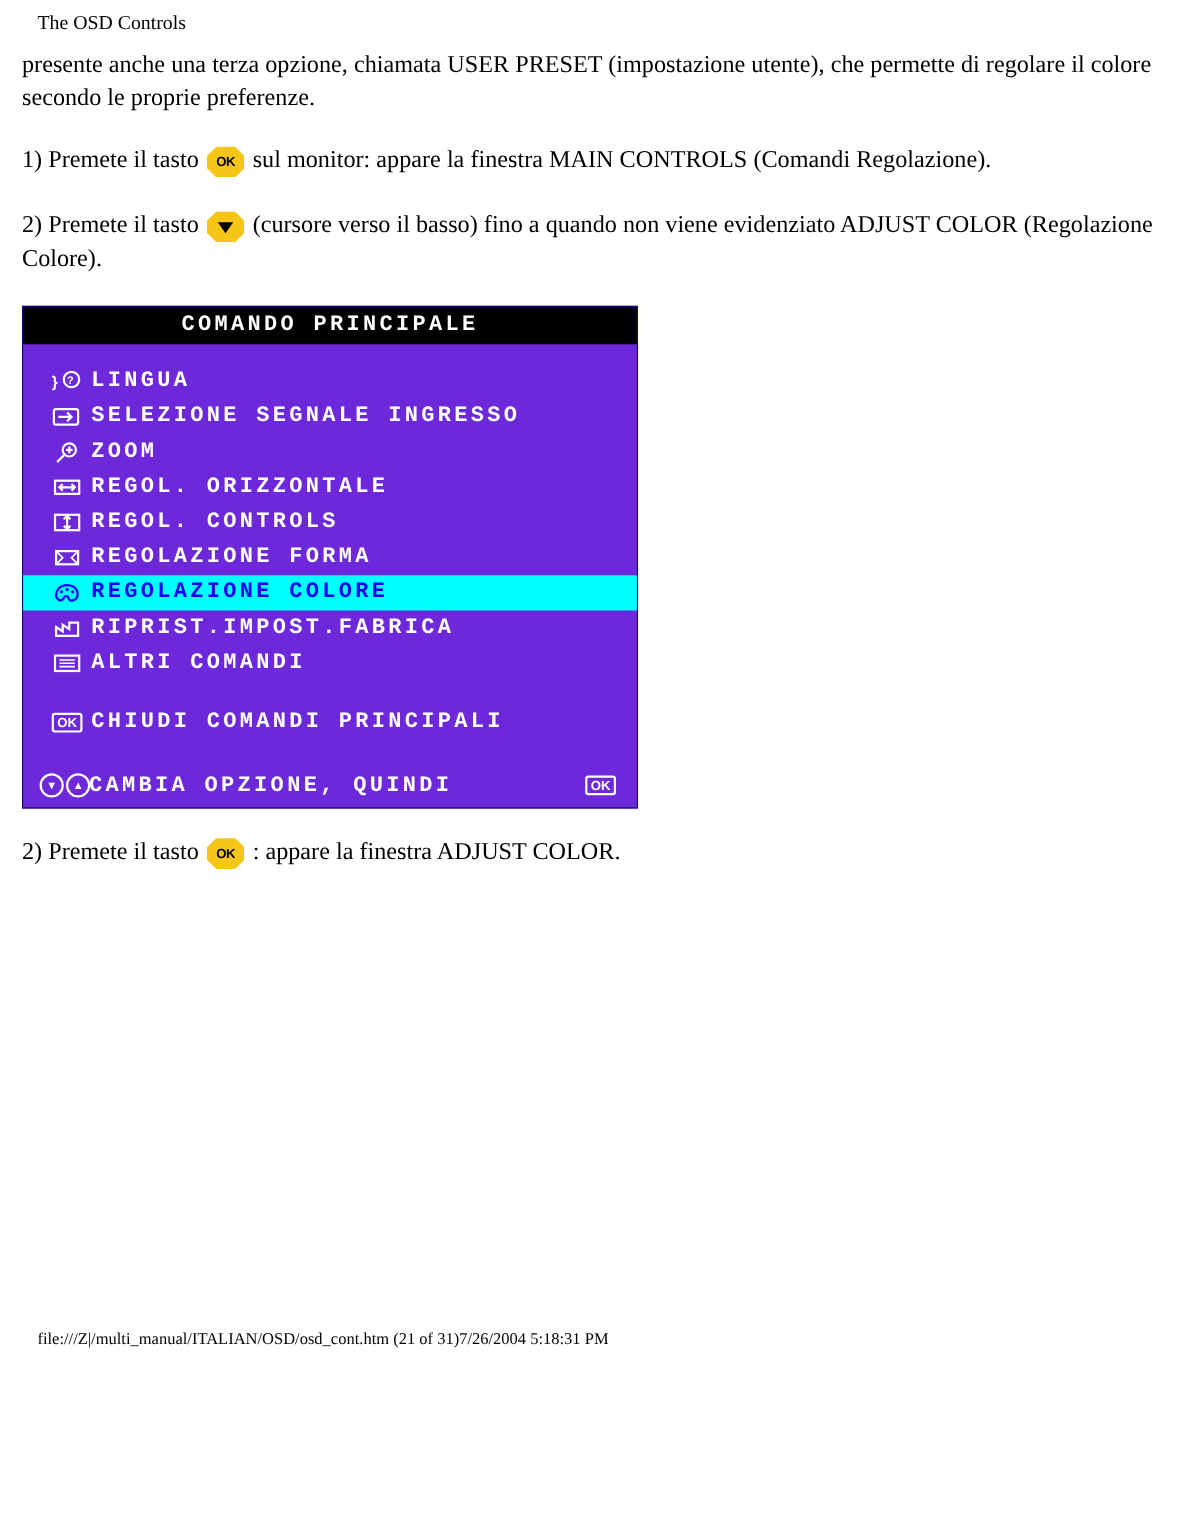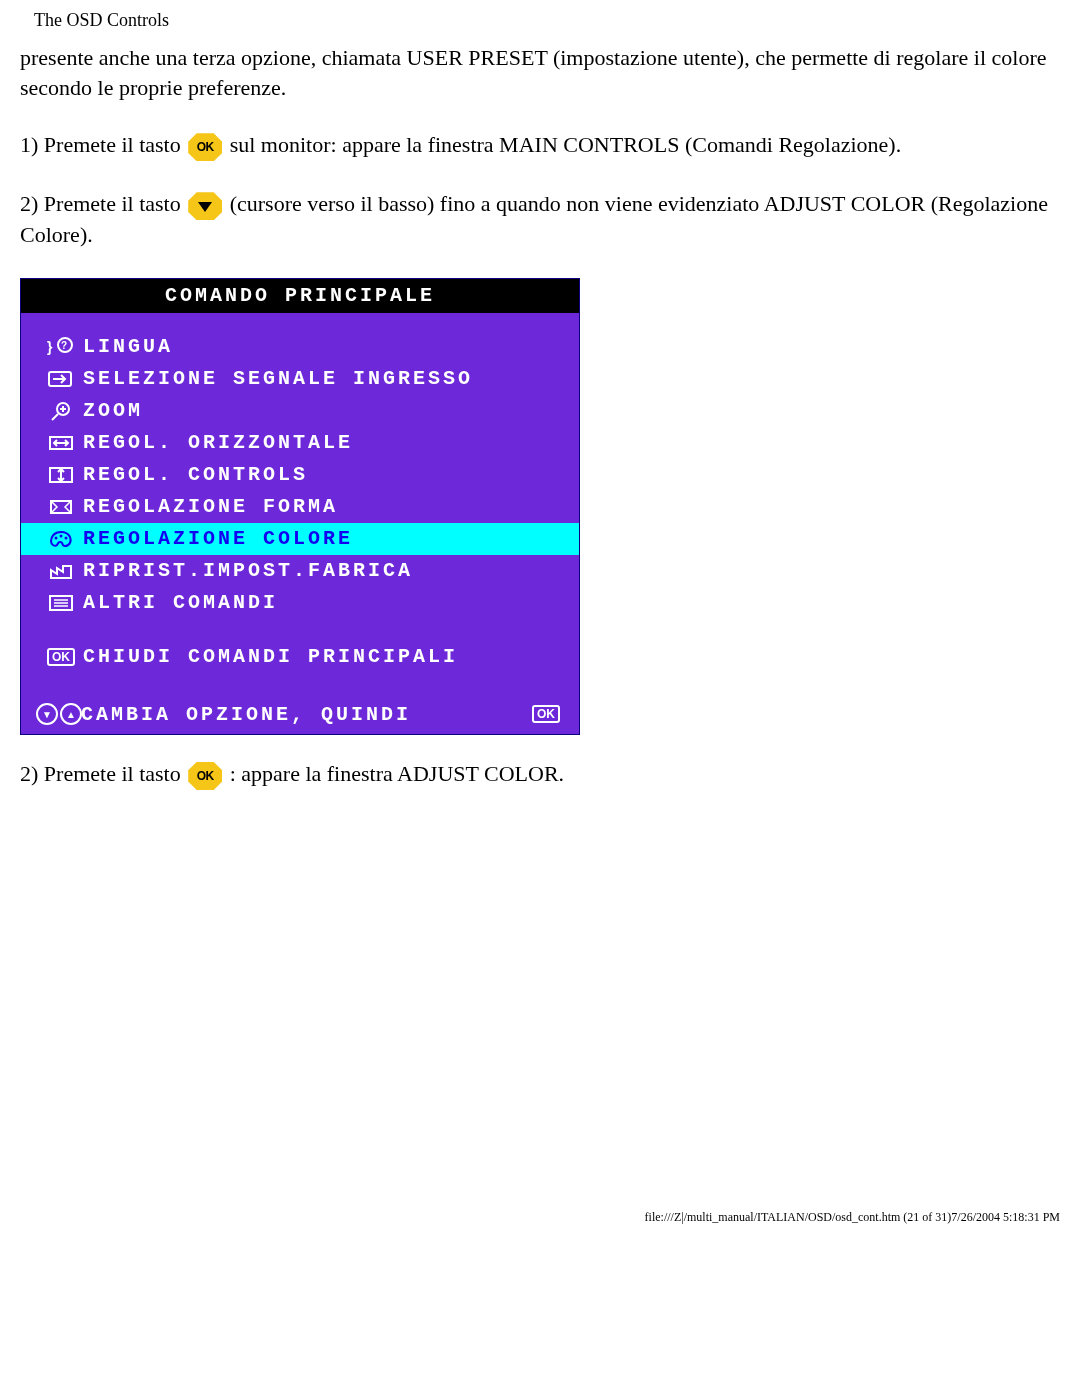--- a/index.html
+++ b/index.html
@@ -170,23 +170,22 @@
     align-items:center;
     justify-content:center;
     width:18px;height:18px;
     border:2px solid currentColor;
     border-radius:50%;
     font-size:10px;
     letter-spacing:0;
   }
 
   .page-footer {
-    font-size: 12px;
+    font-size: 15px;
     margin: 420px 0 0 14px;
-    text-align: right;
   }
 </style>
 </head>
 <body>
 
 <div class="page">
 
   <div class="header-line">The OSD Controls</div>
 
   <p class="body-text">presente anche una terza opzione, chiamata USER PRESET (impostazione utente), che permette di regolare il colore secondo le proprie preferenze.</p>

